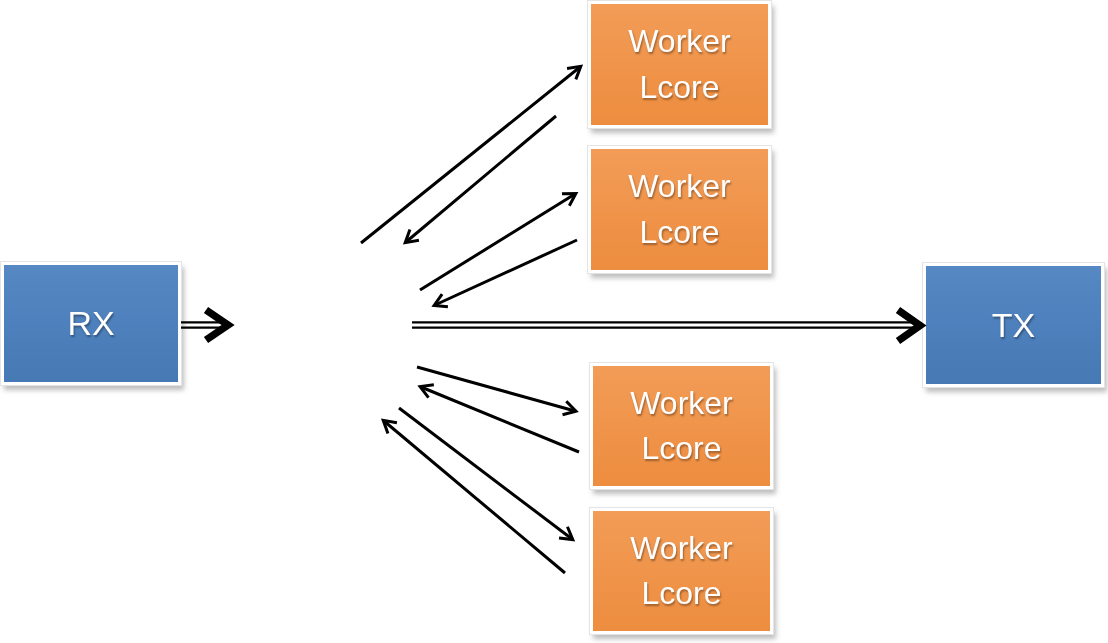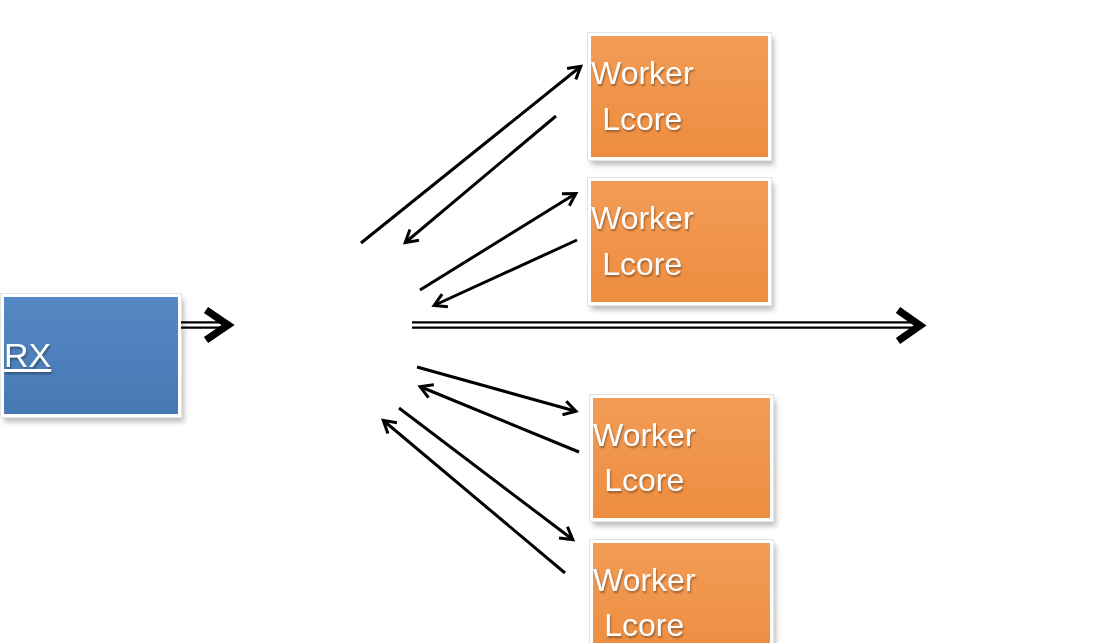--- a/index.html
+++ b/index.html
@@ -9,28 +9,28 @@
     height: 643px;
     background: #ffffff;
     overflow: hidden;
     font-family: "Liberation Sans", sans-serif;
   }
   .node {
     position: absolute;
     box-sizing: border-box;
     display: flex;
     align-items: center;
+    justify-content: center;
     text-align: center;
     color: #ffffff;
     border: 3px solid #ffffff;
     box-shadow: 0 0 0 1px #e4e4e4, 3px 5px 5px rgba(110,110,110,0.45);
     text-shadow: 1px 2px 2px rgba(0,0,0,0.35);
-    margin-top: 32px;
   }
-  .node.blue   { background: linear-gradient(180deg, #5688c3 0%, #4e81bd 45%, #4779b4 100%); text-decoration: underline; }
+  .node.blue   { background: linear-gradient(180deg, #5688c3 0%, #4e81bd 45%, #4779b4 100%); }
   .node.orange { background: linear-gradient(180deg, #f29c57 0%, #f0954c 45%, #ed8d3f 100%); }
   .label { white-space: pre-line; line-height: 1.42; }
   .stage-label  { font-size: 34px; }
   .dist-label   { font-size: 33px; letter-spacing: -0.5px; }
   .worker-label { font-size: 32px; }
   #rx-node          { left: 1px;   top: 262px; width: 180px; height: 123px; }
   #distributor-node { left: 230px; top: 261px; width: 182px; height: 125px; }
   #tx-node          { left: 923px; top: 263px; width: 181px; height: 124px; }
   #worker-node-1 { left: 588px; top: 1px;   width: 183px; height: 127px; }
   #worker-node-2 { left: 588px; top: 146px; width: 183px; height: 127px; }
@@ -49,20 +49,23 @@
 </head>
 <body>
 
 <div class="canvas">
 
   <div id="rx-node" class="node blue">
     <span class="label stage-label">RX</span>
   </div>
 
 
+  <div id="tx-node" class="node blue">
+    <span class="label stage-label">TX</span>
+  </div>
 
   <div id="worker-node-1" class="node orange">
     <span class="label worker-label">Worker
 Lcore</span>
   </div>
 
   <div id="worker-node-2" class="node orange">
     <span class="label worker-label">Worker
 Lcore</span>
   </div>

